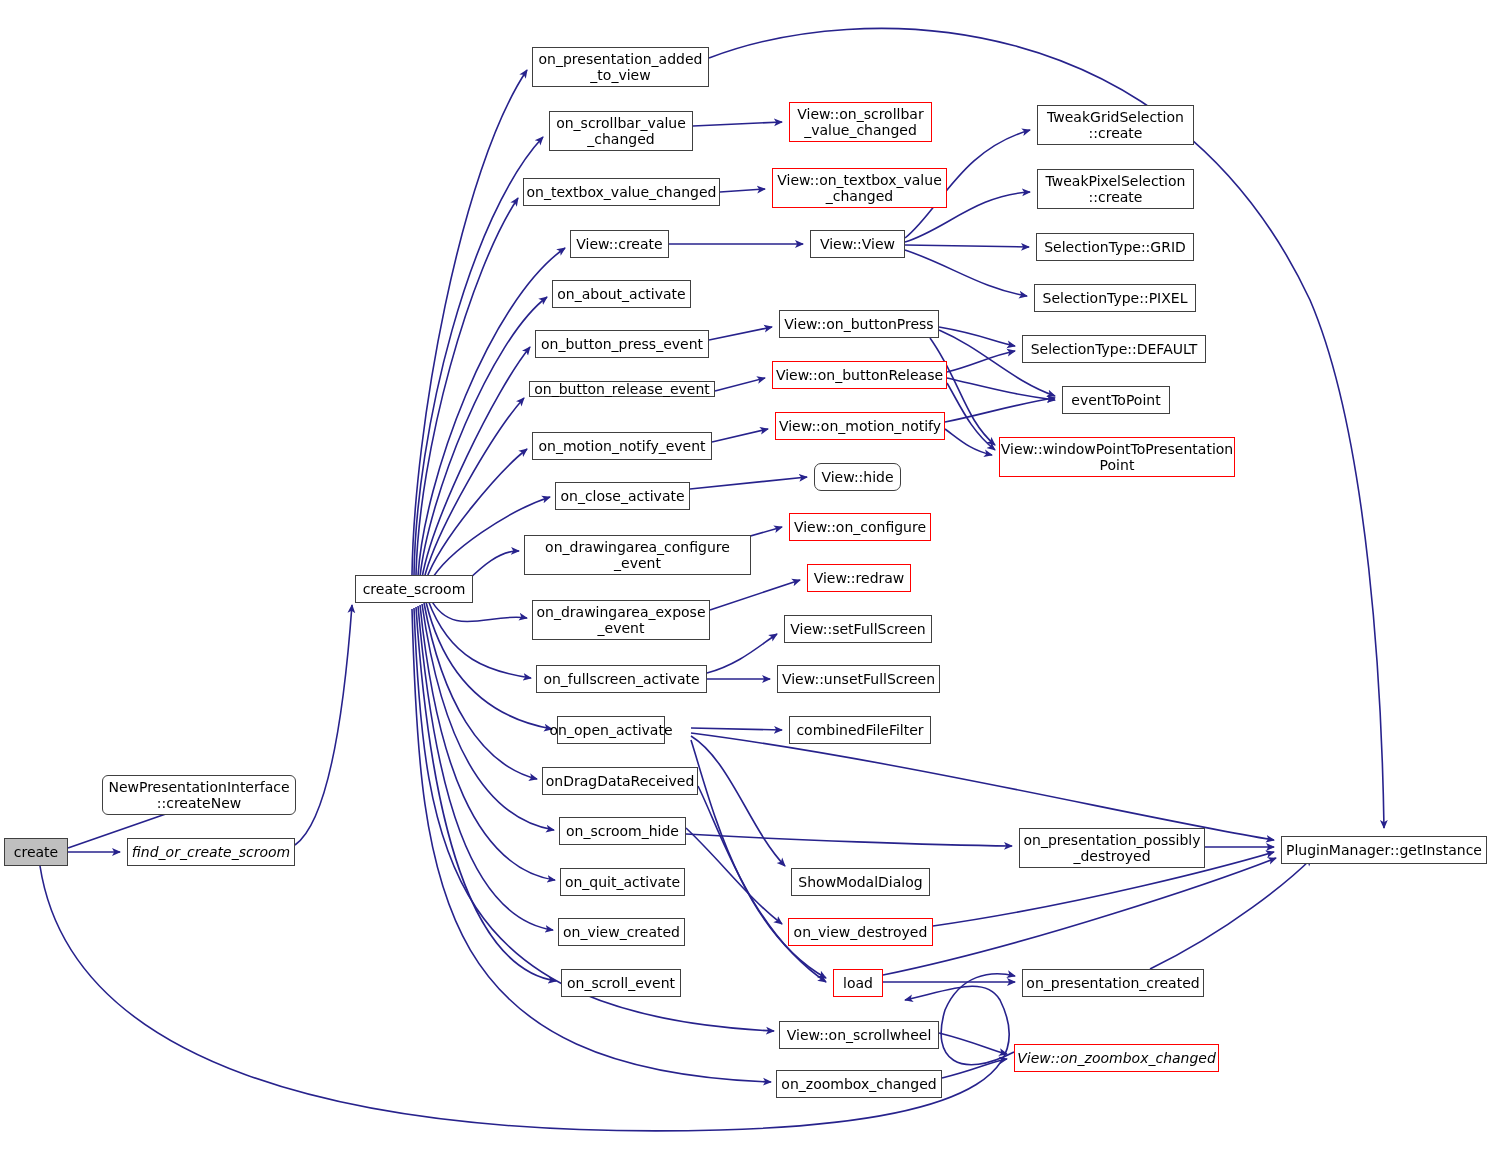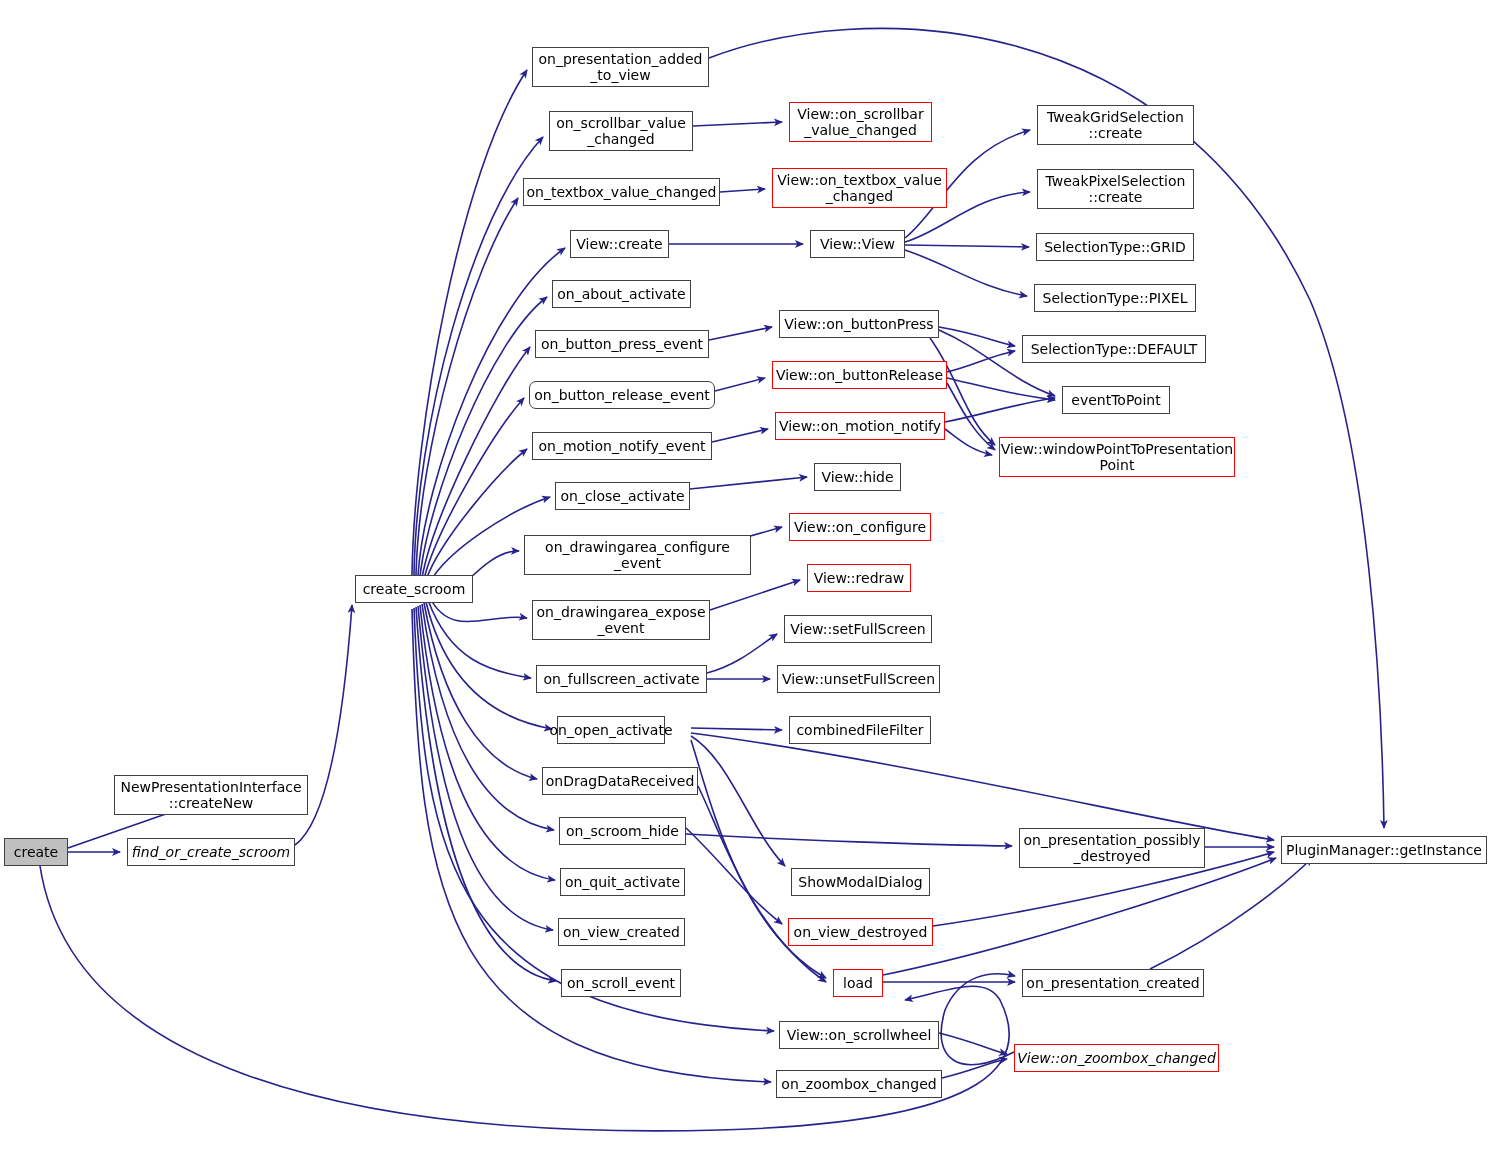--- a/index.html
+++ b/index.html
@@ -120,34 +120,34 @@
 
       <path d="M939,1033 C975,1042 990,1050 1007,1054"></path>
 
       <path d="M942,1078 C975,1070 990,1062 1007,1059"></path>
 
       <path d="M1014,1052 C960,1080 930,1060 945,1010 C960,975 990,970 1015,976"></path>
     </g>
   </svg>
 
   <div class="node root" style="left:4px;top:838px;width:64px;height:28px;">create</div>
-  <div class="node" style="left:114px;top:775px;width:194px;height:40px;">NewPresentationInterface
+  <div class="node" style="left:102px;top:775px;width:194px;height:40px;border-radius:6px;">NewPresentationInterface
 ::createNew</div>
   <div class="node" style="left:127px;top:838px;width:168px;height:28px;font-style:italic;">find_or_create_scroom</div>
   <div class="node" style="left:355px;top:575px;width:118px;height:28px;">create_scroom</div>
 
   <div class="node" style="left:532px;top:47px;width:177px;height:40px;">on_presentation_added
 _to_view</div>
   <div class="node" style="left:549px;top:111px;width:144px;height:40px;">on_scrollbar_value
 _changed</div>
   <div class="node" style="left:523px;top:178px;width:197px;height:28px;">on_textbox_value_changed</div>
   <div class="node" style="left:570px;top:230px;width:99px;height:28px;">View::create</div>
   <div class="node" style="left:552px;top:280px;width:139px;height:28px;">on_about_activate</div>
   <div class="node" style="left:535px;top:330px;width:174px;height:28px;">on_button_press_event</div>
-  <div class="node" style="left:529px;top:381px;width:186px;height:28px;border-radius:7px;">on_button_release_event</div>
+  <div class="node" style="left:529px;top:381px;width:186px;height:16px;">on_button_release_event</div>
   <div class="node" style="left:532px;top:432px;width:180px;height:28px;">on_motion_notify_event</div>
   <div class="node" style="left:555px;top:482px;width:135px;height:28px;">on_close_activate</div>
   <div class="node" style="left:524px;top:535px;width:227px;height:40px;">on_drawingarea_configure
 _event</div>
   <div class="node" style="left:532px;top:600px;width:178px;height:40px;">on_drawingarea_expose
 _event</div>
   <div class="node" style="left:536px;top:665px;width:171px;height:28px;">on_fullscreen_activate</div>
   <div class="node" style="left:557px;top:716px;width:108px;height:28px;">on_open_activate</div>
   <div class="node" style="left:542px;top:767px;width:156px;height:28px;">onDragDataReceived</div>
   <div class="node" style="left:559px;top:817px;width:127px;height:28px;">on_scroom_hide</div>
@@ -156,21 +156,21 @@
   <div class="node" style="left:561px;top:969px;width:120px;height:28px;">on_scroll_event</div>
 
   <div class="node red" style="left:789px;top:102px;width:143px;height:40px;">View::on_scrollbar
 _value_changed</div>
   <div class="node red" style="left:772px;top:168px;width:175px;height:40px;">View::on_textbox_value
 _changed</div>
   <div class="node" style="left:810px;top:230px;width:95px;height:28px;">View::View</div>
   <div class="node" style="left:779px;top:310px;width:160px;height:28px;">View::on_buttonPress</div>
   <div class="node red" style="left:772px;top:361px;width:175px;height:28px;">View::on_buttonRelease</div>
   <div class="node red" style="left:775px;top:412px;width:170px;height:28px;">View::on_motion_notify</div>
-  <div class="node" style="left:814px;top:463px;width:87px;height:28px;">View::hide</div>
+  <div class="node" style="left:814px;top:463px;width:87px;height:28px;border-radius:7px;">View::hide</div>
   <div class="node red" style="left:789px;top:513px;width:142px;height:28px;">View::on_configure</div>
   <div class="node red" style="left:807px;top:564px;width:104px;height:28px;">View::redraw</div>
   <div class="node" style="left:784px;top:615px;width:148px;height:28px;">View::setFullScreen</div>
   <div class="node" style="left:777px;top:665px;width:163px;height:28px;">View::unsetFullScreen</div>
   <div class="node" style="left:789px;top:716px;width:142px;height:28px;">combinedFileFilter</div>
   <div class="node" style="left:791px;top:868px;width:139px;height:28px;">ShowModalDialog</div>
   <div class="node red" style="left:788px;top:918px;width:145px;height:28px;">on_view_destroyed</div>
   <div class="node red" style="left:833px;top:969px;width:50px;height:28px;">load</div>
   <div class="node" style="left:779px;top:1021px;width:160px;height:28px;">View::on_scrollwheel</div>
   <div class="node" style="left:776px;top:1070px;width:166px;height:28px;">on_zoombox_changed</div>

